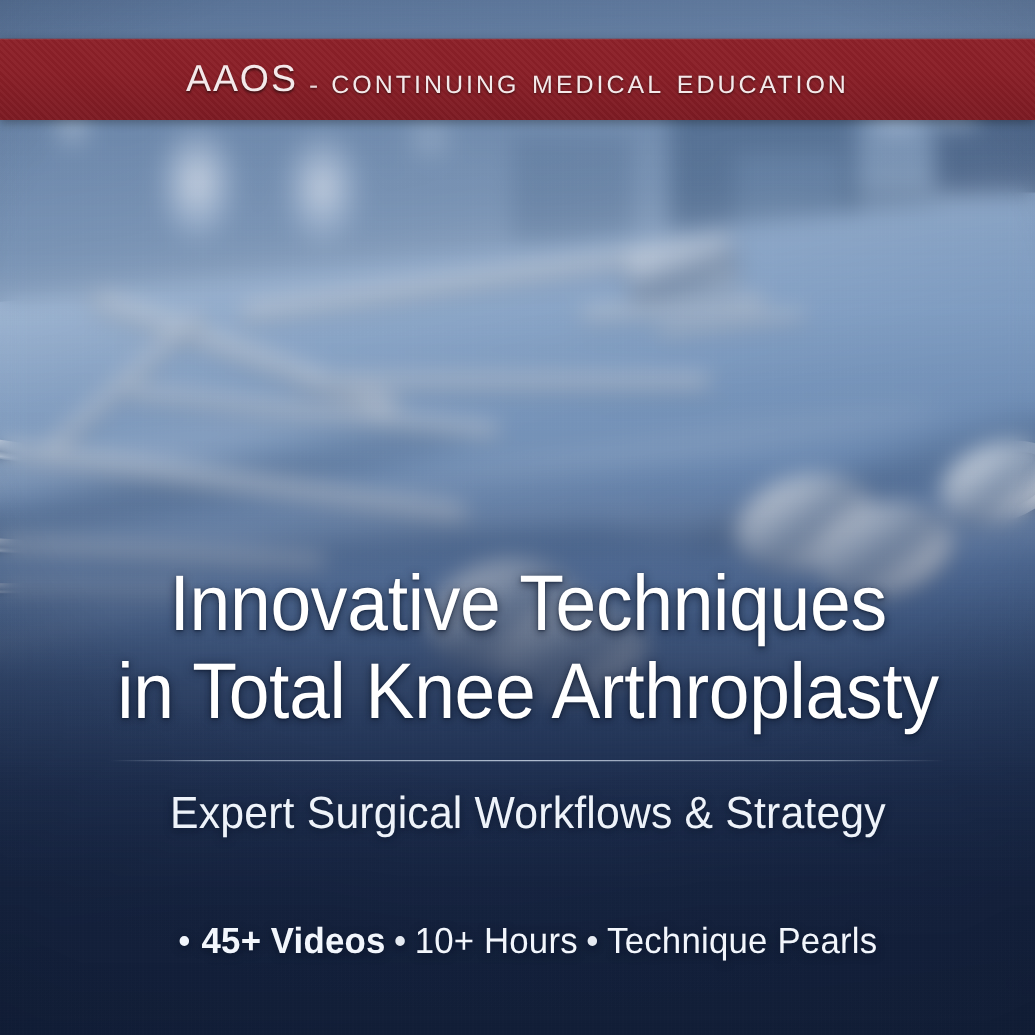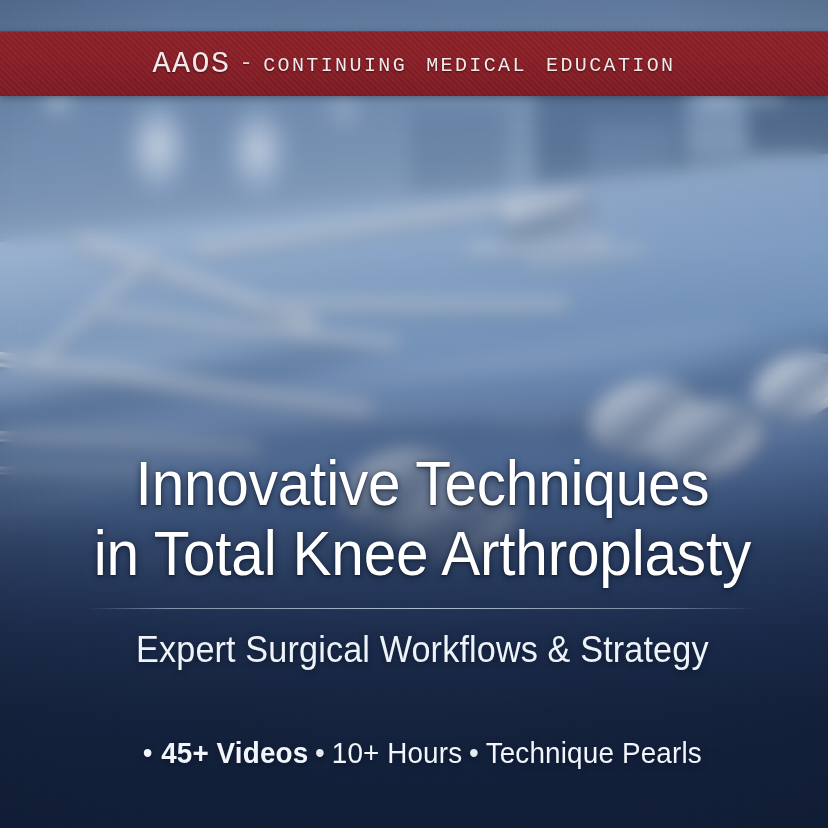--- a/index.html
+++ b/index.html
@@ -122,27 +122,27 @@
   .banner {
     position:absolute; left:0; top:31px; width:828px; height:65px;
     background:
       repeating-linear-gradient(45deg, rgba(255,255,255,.028) 0 2px, rgba(0,0,0,.03) 2px 4px),
       linear-gradient(180deg,#8d2129 0%,#8a1f27 40%,#7d1b23 100%);
     box-shadow: 0 2px 7px rgba(0,0,0,.30), inset 0 1px 0 rgba(255,255,255,.07);
     display:flex; align-items:center; justify-content:center;
     overflow:hidden;
   }
   .banner-text {
-    font-family:Liberation Mono, monospace;
+    font-family:Liberation Sans, sans-serif;
     color:#f4e9ea;
     white-space:nowrap;
     letter-spacing:.055em;
     text-shadow: 0 1px 2px rgba(0,0,0,.55);
     font-size:27px;
-    display:flex; align-items:center; gap:0;
+    display:flex; align-items:flex-end; gap:0;
   }
   .banner-text .aaos { font-size:30px; letter-spacing:.05em; }
   .banner-text .dash { font-size:22px; padding:0 9px; opacity:.9; }
   .banner-text .cme {
     font-size:28px;
     font-variant: small-caps;
     text-transform: lowercase;
     letter-spacing:.085em;
   }
 

